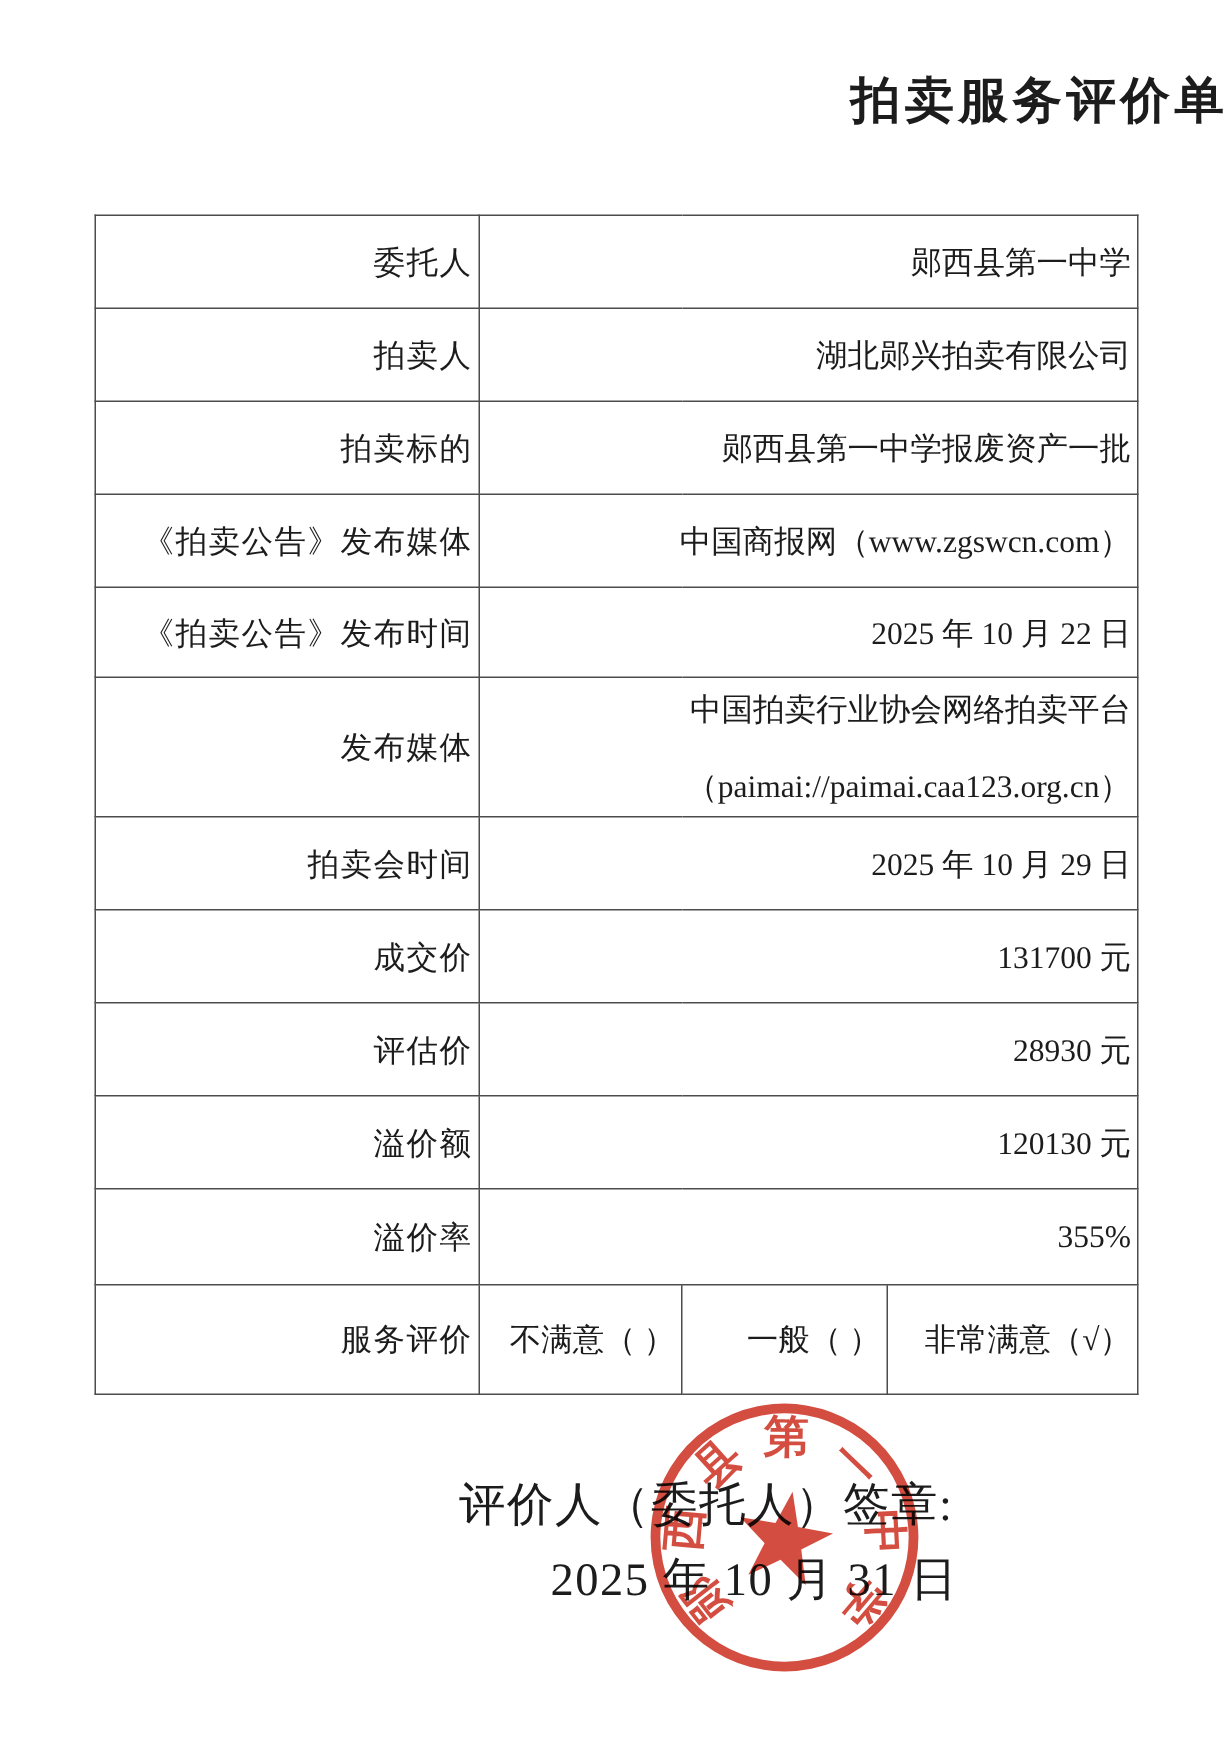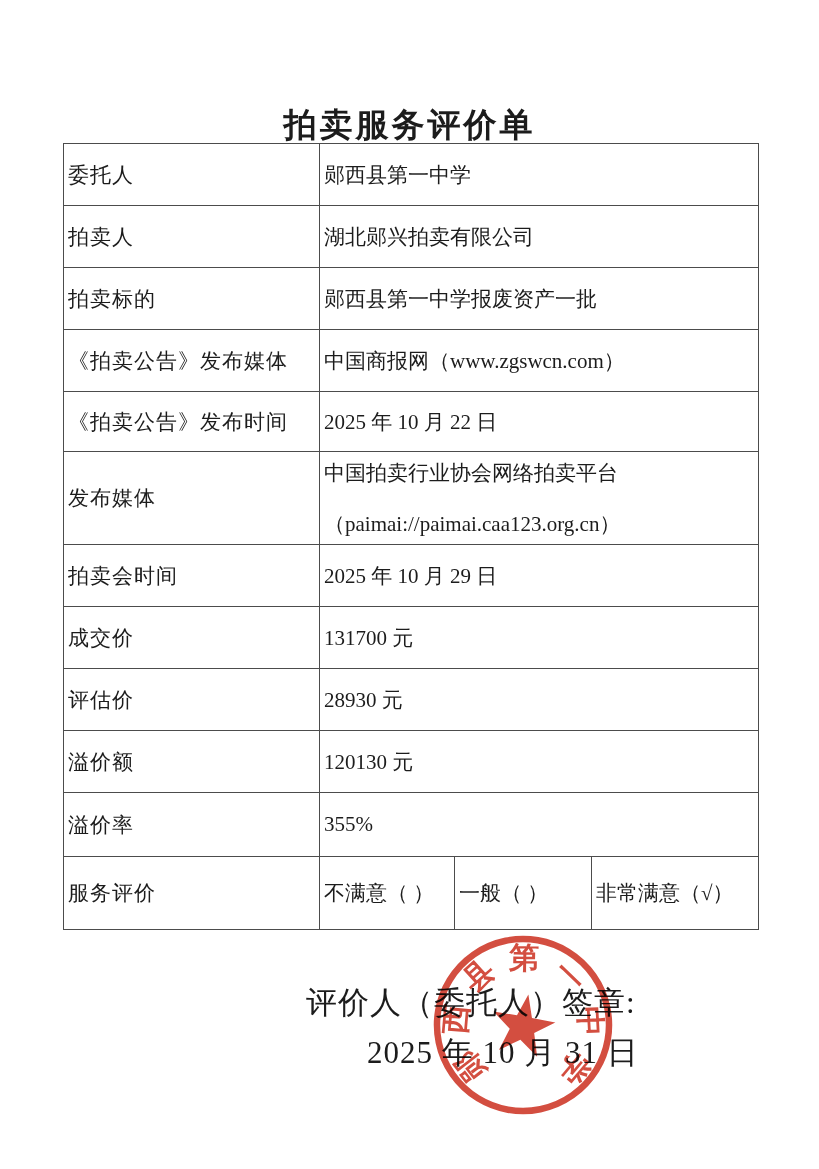--- a/index.html
+++ b/index.html
@@ -11,41 +11,41 @@
   }
   .page {
     position: relative;
     width: 819px;
     height: 1169px;
     background: #ffffff;
     overflow: hidden;
   }
   .doc-title {
     margin: 0;
-    padding-top: 100px;
-    text-align: center;
+    padding-top: 42px;
+    text-align: right;
     font-family: "Liberation Sans", "DejaVu Sans", sans-serif;
     font-size: 33px;
     font-weight: bold;
     letter-spacing: 3px;
     line-height: 50px;
   }
   table.eval-table {
     position: absolute;
     left: 63px;
     top: 143px;
     width: 695px;
     border-collapse: collapse;
     table-layout: fixed;
   }
   table.eval-table, table.eval-table td {
     border: 1.5px solid #4c4c4c;
   }
   table.eval-table td {
-    text-align: left;
+    text-align: right;
     vertical-align: middle;
     font-size: 21px;
     padding: 0 4px;
   }
   td.lbl { letter-spacing: 1px; }
   .addr-line1 { margin-bottom: 23px; }
   .footer-line {
     position: absolute;
     font-size: 31px;
     letter-spacing: 1px;

